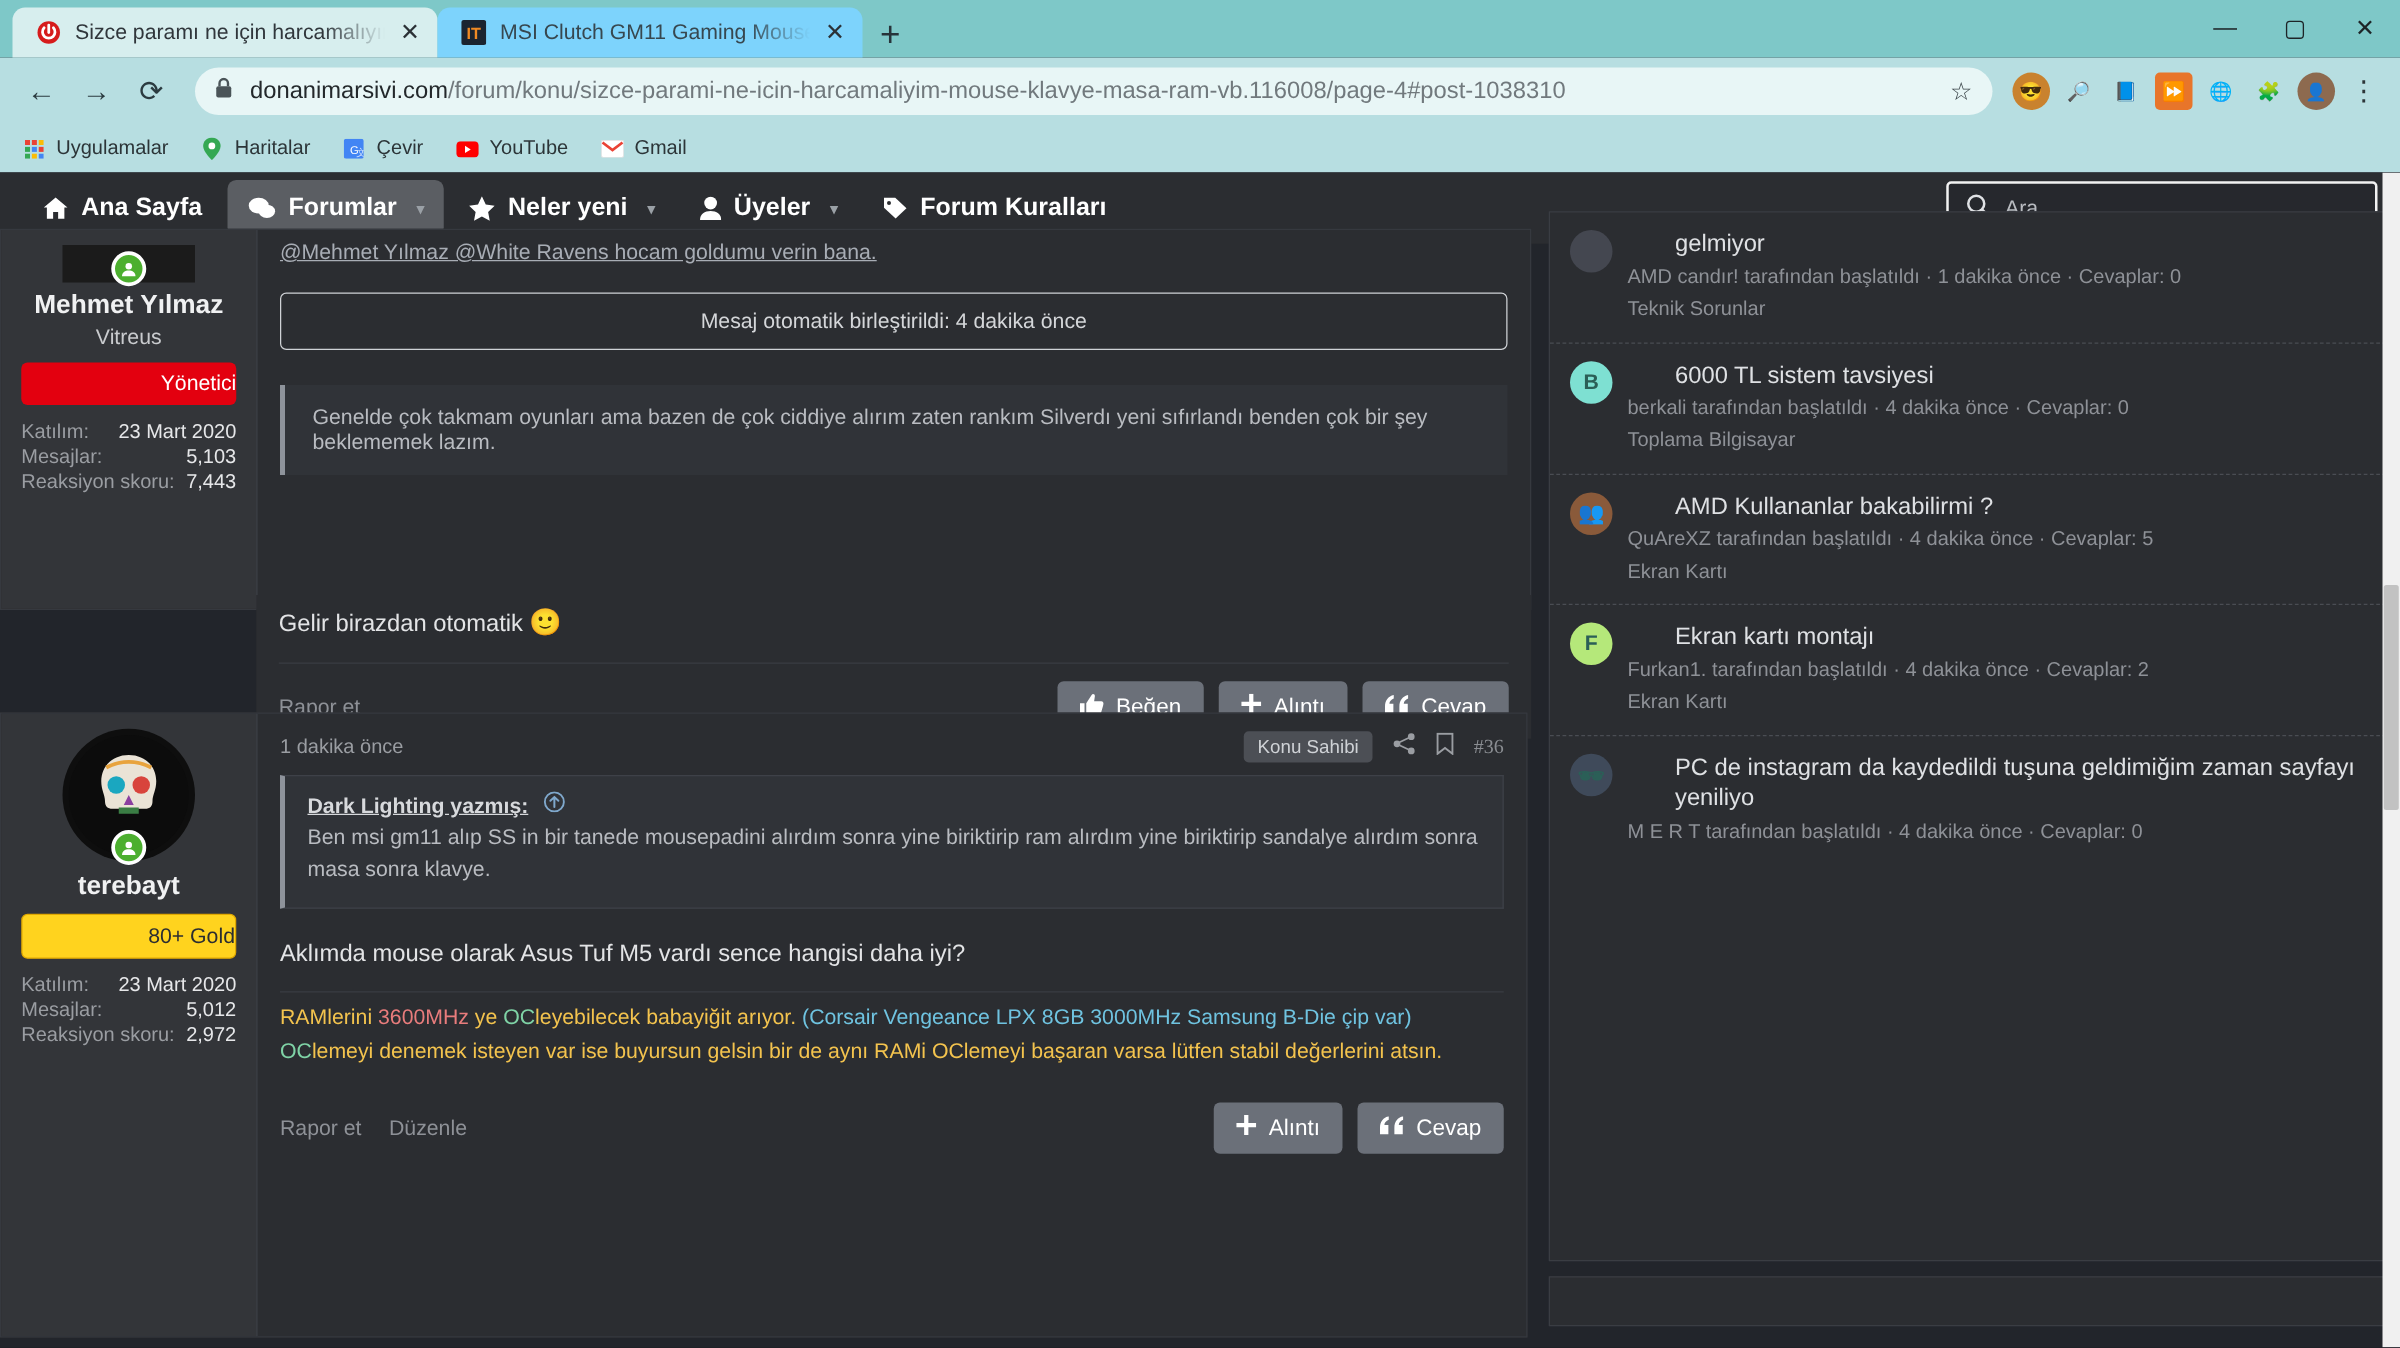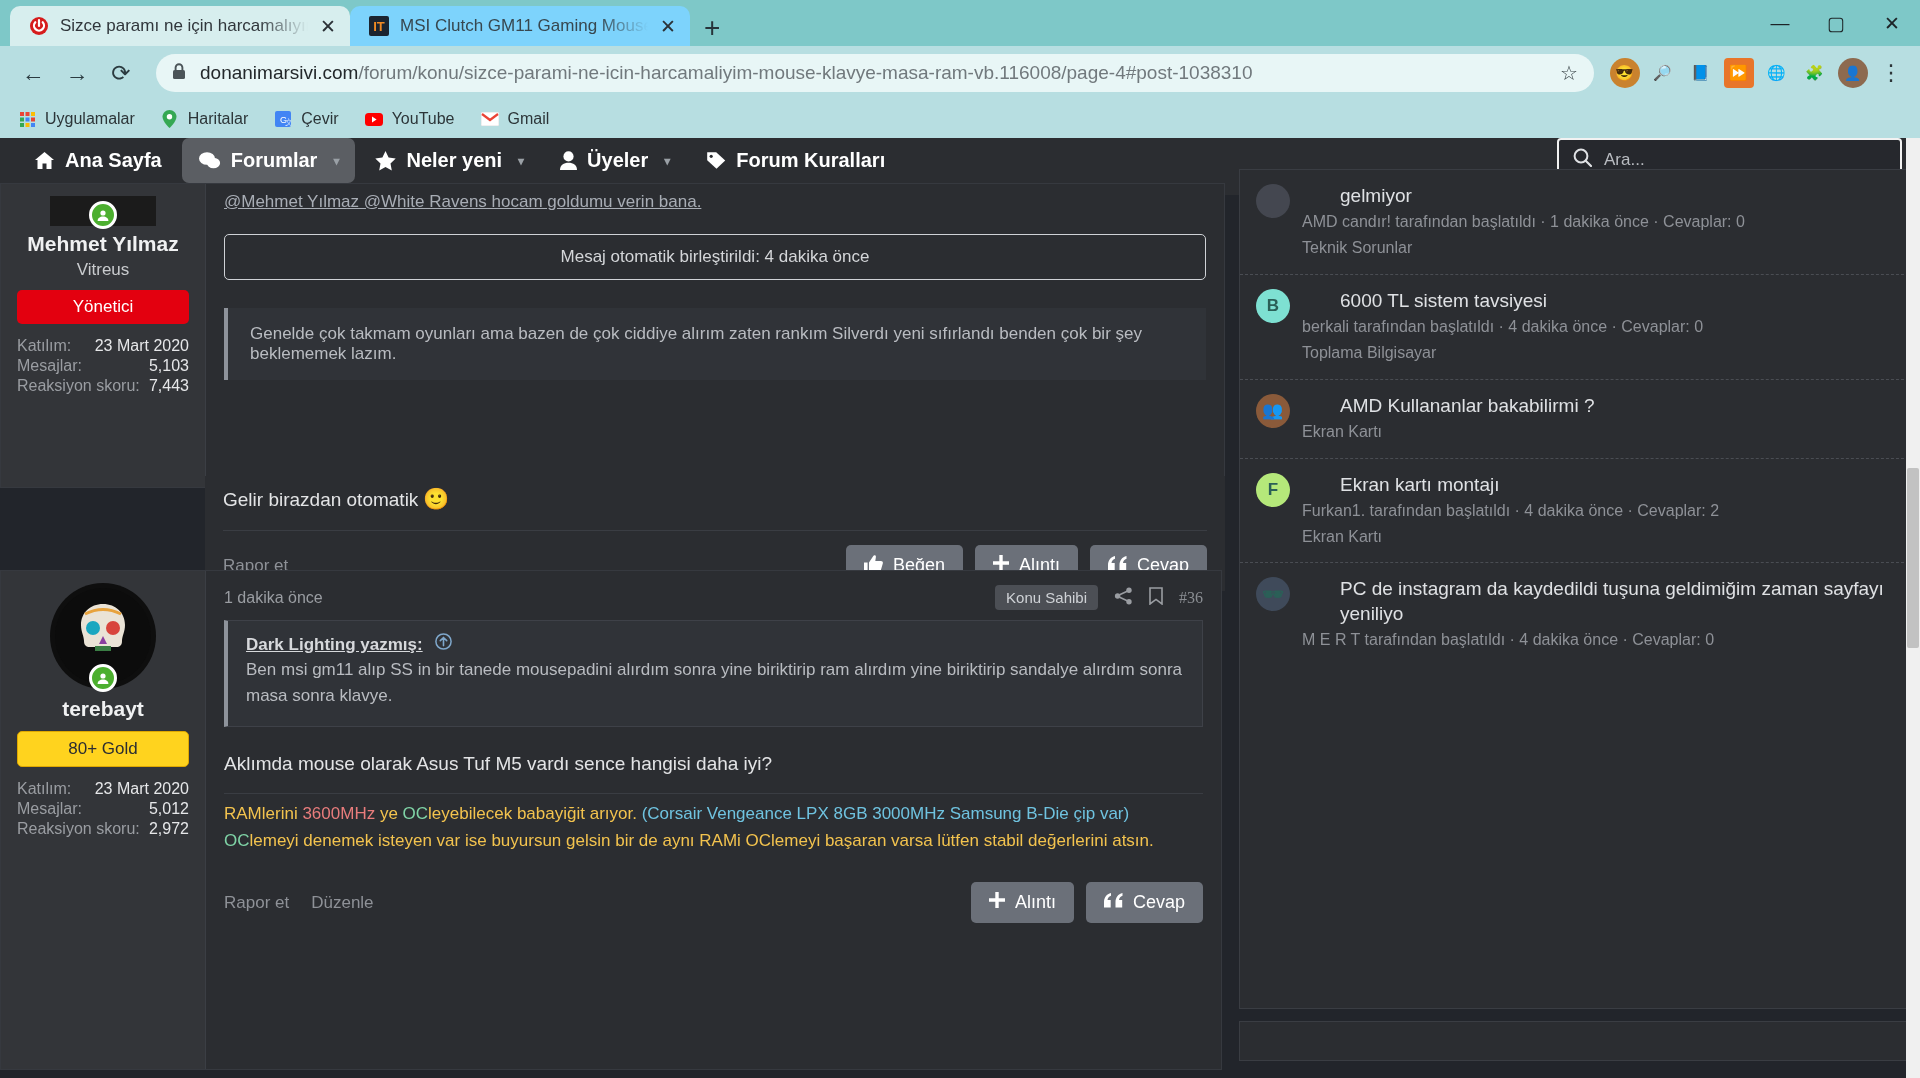--- a/index.html
+++ b/index.html
@@ -63,21 +63,21 @@
     height: 38px; background: #b7dee1; display: flex; align-items: center; gap: 26px; padding: 0 18px;
     font-size: 16px; color: #2c3538;
   }
   .bm { display: flex; align-items: center; gap: 9px; }
   .bm-ico { width: 18px; height: 18px; display:flex; align-items:center; justify-content:center; font-size: 14px; }
 
   
   .page { flex: 1; background: #22252b; overflow: hidden; position: relative; }
 
   .forumnav {
-    height: 57px; background: #2b2d31; display: flex; align-items: flex-start; padding: 0 18px; gap: 4px;
+    height: 57px; background: #2b2d31; display: flex; align-items: center; padding: 0 18px; gap: 4px;
   }
   .navitem {
     display: flex; align-items: center; gap: 10px; padding: 11px 16px; border-radius: 7px;
     color: #ffffff; font-size: 20px; font-weight: bold; white-space: nowrap;
   }
   .navitem.sel { background: #5b5e63; }
   .caret { font-size: 12px; color: #9aa0a6; margin-left: 6px; }
   .nav-ico { font-size: 19px; display:flex; }
   .searchbox {
     margin-left: auto; width: 345px; height: 44px; border: 2px solid #f2f2f2; border-radius: 4px;
@@ -105,21 +105,21 @@
   .online-dot {
     position: absolute; bottom: -3px; left: 50%; transform: translateX(-50%);
     width: 28px; height: 28px; border-radius: 50%; background: #4caf2f;
     border: 3px solid #ffffff; display:flex; align-items:center; justify-content:center;
     font-size: 15px; color: #ffffff;
   }
   .uname { font-size: 21px; font-weight: bold; color: #f0f1f2; margin-top: 6px; }
   .utitle { font-size: 17px; color: #c9cbce; margin-top: 4px; }
   .ubadge {
     display: block; margin: 10px 6px 12px; padding: 7px 0; border-radius: 5px;
-    font-size: 17px; text-align: center;
+    font-size: 17px; text-align: right;
   }
   .ustat { display: flex; justify-content: space-between; font-size: 16px; padding: 1px 6px; }
   .ustat .k { color: #9a9da2; }
   .ustat .v { color: #e6e7e9; }
 
   .post-main { flex: 1; padding: 14px 18px 10px; position: relative; min-width: 0; }
   .post-head { display: flex; align-items: center; font-size: 16px; color: #9a9da2; margin-bottom: 10px; }
   .post-head .right { margin-left: auto; display: flex; align-items: center; gap: 16px; }
   .owner-chip { background: #4c4f55; color: #cfd2d6; padding: 4px 11px; border-radius: 4px; font-size: 15px; }
   .pnum { color: #8a8d92; font-family: Liberation Serif, serif; }
@@ -552,20 +552,21 @@
                 <div class="tmeta">
                   <div class="ttitle">6000 TL sistem tavsiyesi</div>
                   <div class="tsub">berkali tarafından başlatıldı · 4 dakika önce · Cevaplar: 0</div>
                   <div class="tsub">Toplama Bilgisayar</div>
                 </div>
               </div>
               <div class="thread-item">
                 <div class="tav" style="background: rgb(138, 90, 58); color: rgb(43, 95, 87);">👥</div>
                 <div class="tmeta">
                   <div class="ttitle">AMD Kullananlar bakabilirmi ?</div>
+                  <div class="tsub">QuAreXZ tarafından başlatıldı · 4 dakika önce · Cevaplar: 5</div>
                   <div class="tsub">Ekran Kartı</div>
                 </div>
               </div>
               <div class="thread-item">
                 <div class="tav" style="background: rgb(181, 232, 122); color: rgb(43, 95, 87);">F</div>
                 <div class="tmeta">
                   <div class="ttitle">Ekran kartı montajı</div>
                   <div class="tsub">Furkan1. tarafından başlatıldı · 4 dakika önce · Cevaplar: 2</div>
                   <div class="tsub">Ekran Kartı</div>
                 </div>

